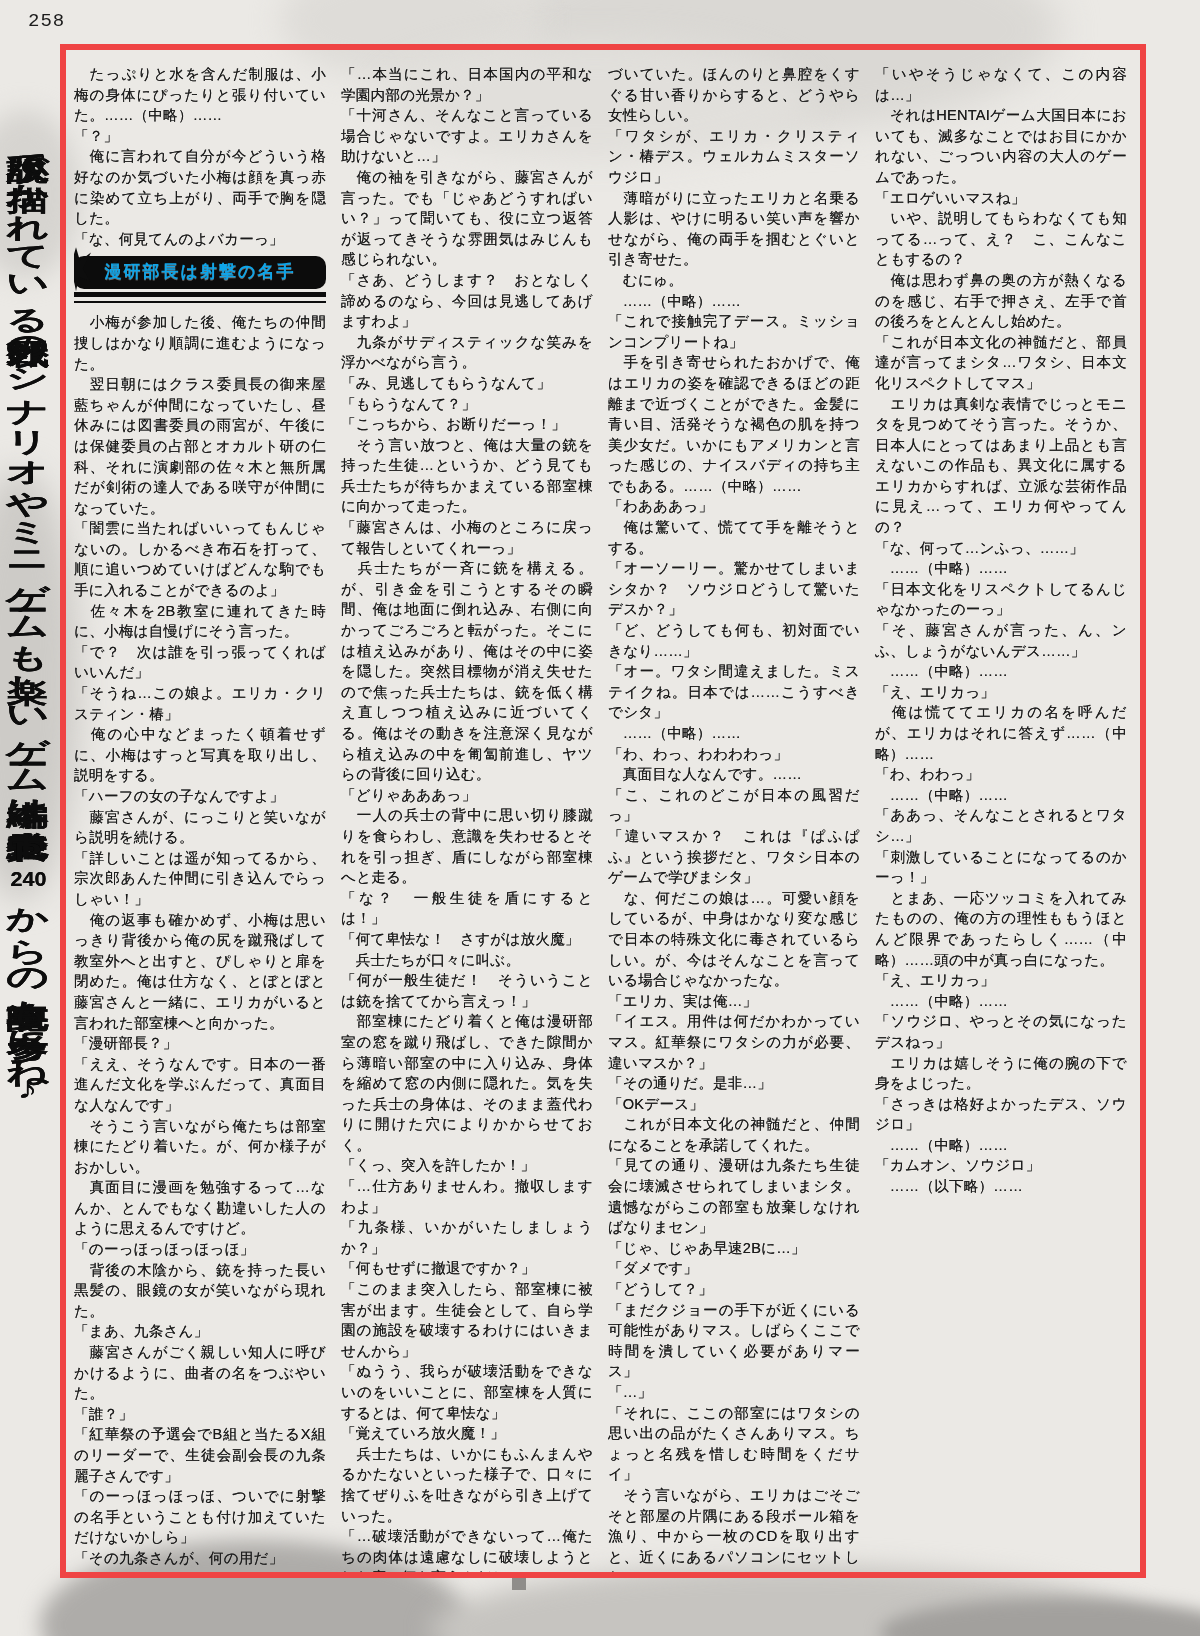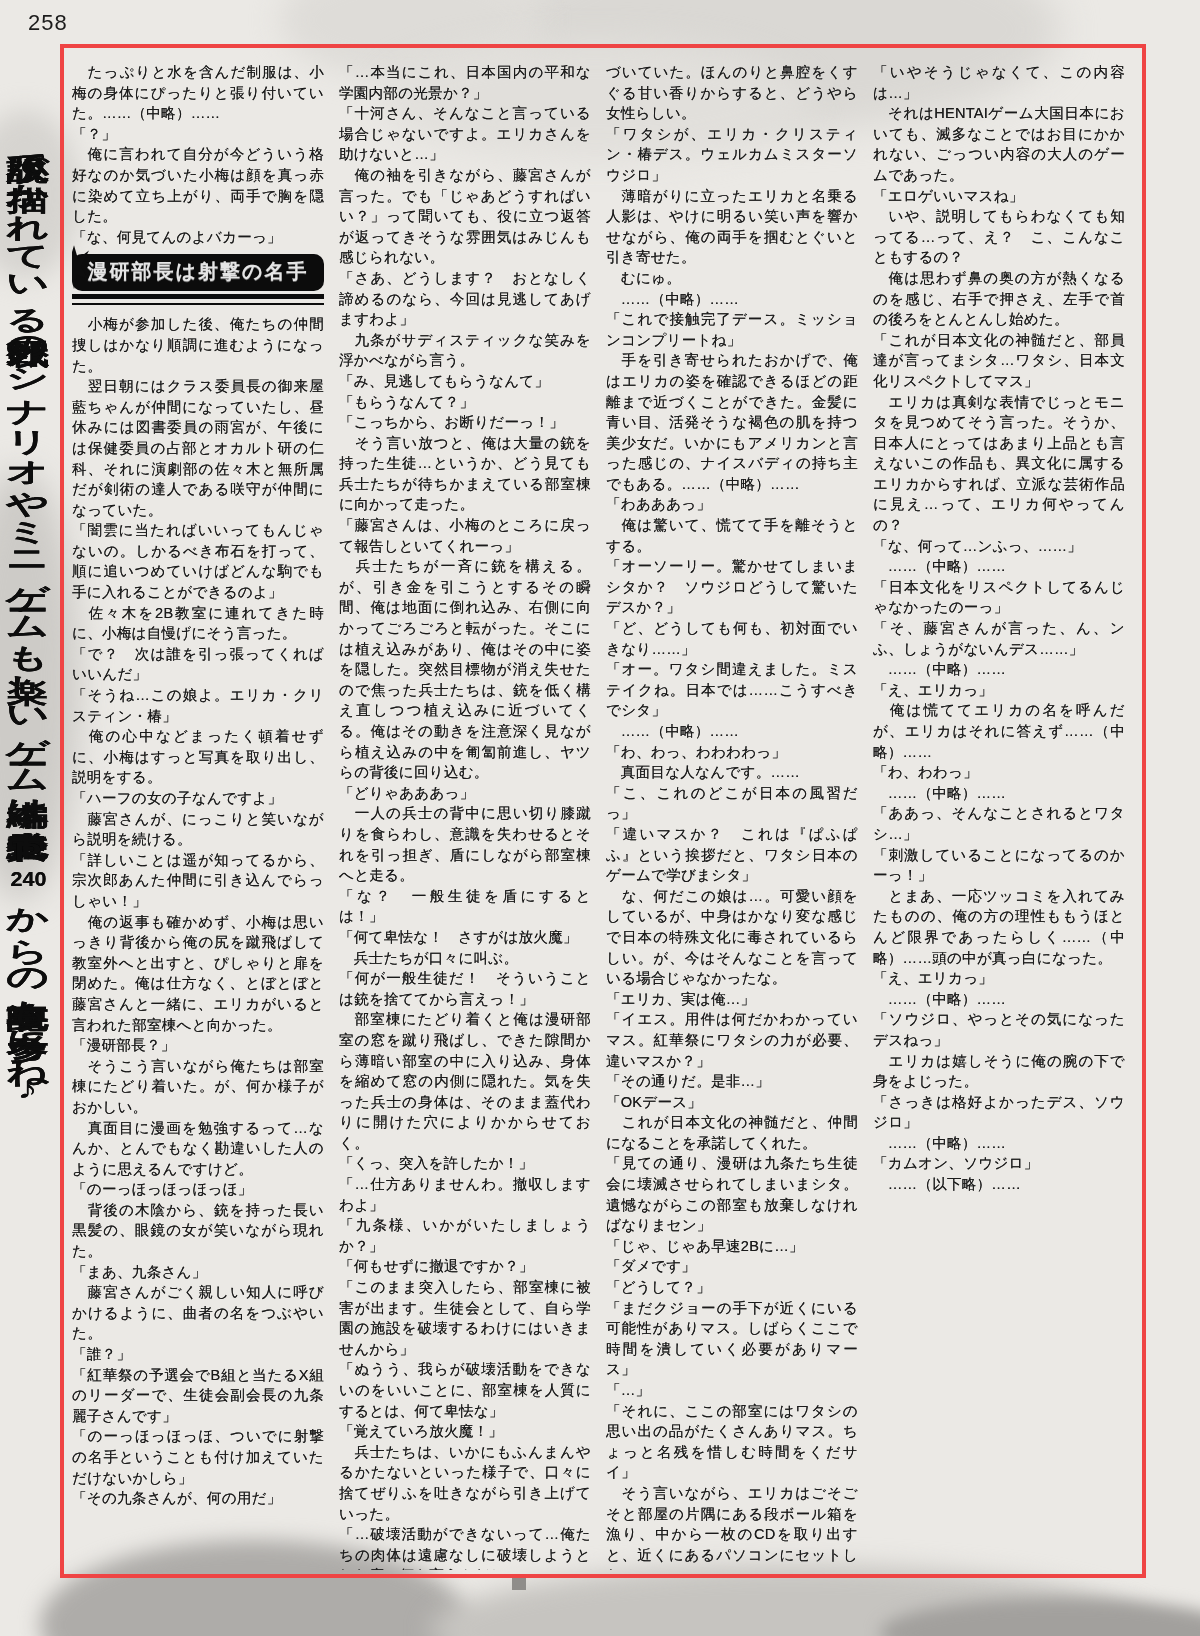--- a/index.html
+++ b/index.html
@@ -14,49 +14,49 @@
   .b3{left:-40px;top:470px;width:120px;height:430px;background:#cdcbc7;filter:blur(16px);}
   .b4{left:40px;top:1540px;width:430px;height:170px;background:#aeaca9;filter:blur(10px);}
   .b5{left:430px;top:1565px;width:720px;height:130px;background:#c6c4c0;filter:blur(12px);}
   .b6{left:880px;top:1598px;width:360px;height:70px;background:#a2a09d;filter:blur(8px);}
   .b7{left:-30px;top:110px;width:110px;height:170px;background:#d6d4d0;filter:blur(12px);}
   .b8{left:380px;top:40px;width:430px;height:120px;background:#e1dfdb;filter:blur(16px);}
   .mark1{position:absolute;left:512px;top:1578px;width:14px;height:12px;background:#8f8d8a;z-index:1;}
 
   .page-number{
     position:absolute;left:28px;top:10px;z-index:3;
-    font-family:Liberation Sans, sans-serif;font-size:22px;color:#1c1c1c;letter-spacing:1px;
+    font-family:Liberation Mono, monospace;font-size:19px;color:#1c1c1c;letter-spacing:1px;
   }
 
   .sidebar{
     position:absolute;left:6px;top:134px;height:1510px;z-index:3;
     writing-mode:vertical-rl;text-orientation:upright;
     font-size:27px;font-weight:900;color:#0d0d0d;line-height:1;
     transform:scaleX(1.55);transform-origin:0 0;
     text-shadow:0 0 .5px #000;
   }
   .sb-tcy{text-combine-upright:all;font-size:.78em;font-weight:900;}
 
   .textbox{
     position:absolute;left:60px;top:44px;width:1086px;height:1534px;z-index:2;
-    border:4px solid #ef4444;box-sizing:border-box;
+    border:6px solid #ef4444;box-sizing:border-box;
     display:flex;gap:15px;padding:14px 8px 0 8px;
   }
   .col{width:252px;height:1508px;overflow:hidden;}
 
   .para{
     margin:0;text-align:justify;word-break:break-all;
     font-size:14.6px;line-height:20.6px;color:#1b1b1b;
     text-shadow:0 0 .5px #3a3a3a;letter-spacing:.2px;
   }
 
   .banner-wrap{position:relative;margin:7px 0 9px;}
   .banner{
-    position:relative;z-index:2;background:#0c0c0c;color:#e5e5e5;
-    border-radius:10px;font-size:20px;font-weight:900;text-align:center;
+    position:relative;z-index:2;background:#0c0c0c;color:#0ea5e9;
+    border-radius:10px;font-size:17px;font-weight:900;text-align:center;
     padding:4px 0 6px;letter-spacing:2px;text-shadow:0 1px 0 #6a6a6a;
   }
   .banner-rules{height:4px;border-top:5px solid #0c0c0c;border-bottom:2px solid #0c0c0c;margin-top:3px;}
   .burst{
     position:absolute;z-index:3;left:-13px;top:-9px;width:30px;height:44px;background:#0d0d0d;
     clip-path:polygon(50% 0%,63% 30%,100% 12%,72% 48%,98% 78%,60% 66%,50% 100%,40% 66%,2% 80%,28% 48%,0% 14%,37% 30%);
   }
 </style>
 </head>
 <body>
@@ -97,20 +97,21 @@
           <p class="para">「闇雲に当たればいいってもんじゃないの。しかるべき布石を打って、順に追いつめていけばどんな駒でも手に入れることができるのよ」</p>
           <p class="para">　佐々木を2B教室に連れてきた時に、小梅は自慢げにそう言った。</p>
           <p class="para">「で？　次は誰を引っ張ってくればいいんだ」</p>
           <p class="para">「そうね…この娘よ。エリカ・クリスティン・椿」</p>
           <p class="para">　俺の心中などまったく頓着せずに、小梅はすっと写真を取り出し、説明をする。</p>
           <p class="para">「ハーフの女の子なんですよ」</p>
           <p class="para">　藤宮さんが、にっこりと笑いながら説明を続ける。</p>
           <p class="para">「詳しいことは遥が知ってるから、宗次郎あんた仲間に引き込んでらっしゃい！」</p>
           <p class="para">　俺の返事も確かめず、小梅は思いっきり背後から俺の尻を蹴飛ばして教室外へと出すと、ぴしゃりと扉を閉めた。俺は仕方なく、とぼとぼと藤宮さんと一緒に、エリカがいると言われた部室棟へと向かった。</p>
           <p class="para">「漫研部長？」</p>
+          <p class="para">「ええ、そうなんです。日本の一番進んだ文化を学ぶんだって、真面目な人なんです」</p>
           <p class="para">　そうこう言いながら俺たちは部室棟にたどり着いた。が、何か様子がおかしい。</p>
           <p class="para">　真面目に漫画を勉強するって…なんか、とんでもなく勘違いした人のように思えるんですけど。</p>
           <p class="para">「のーっほっほっほっほ」</p>
           <p class="para">　背後の木陰から、銃を持った長い黒髪の、眼鏡の女が笑いながら現れた。</p>
           <p class="para">「まあ、九条さん」</p>
           <p class="para">　藤宮さんがごく親しい知人に呼びかけるように、曲者の名をつぶやいた。</p>
           <p class="para">「誰？」</p>
           <p class="para">「紅華祭の予選会でB組と当たるX組のリーダーで、生徒会副会長の九条麗子さんです」</p>
           <p class="para">「のーっほっほっほ、ついでに射撃の名手ということも付け加えていただけないかしら」</p>
           <p class="para">「その九条さんが、何の用だ」</p>

